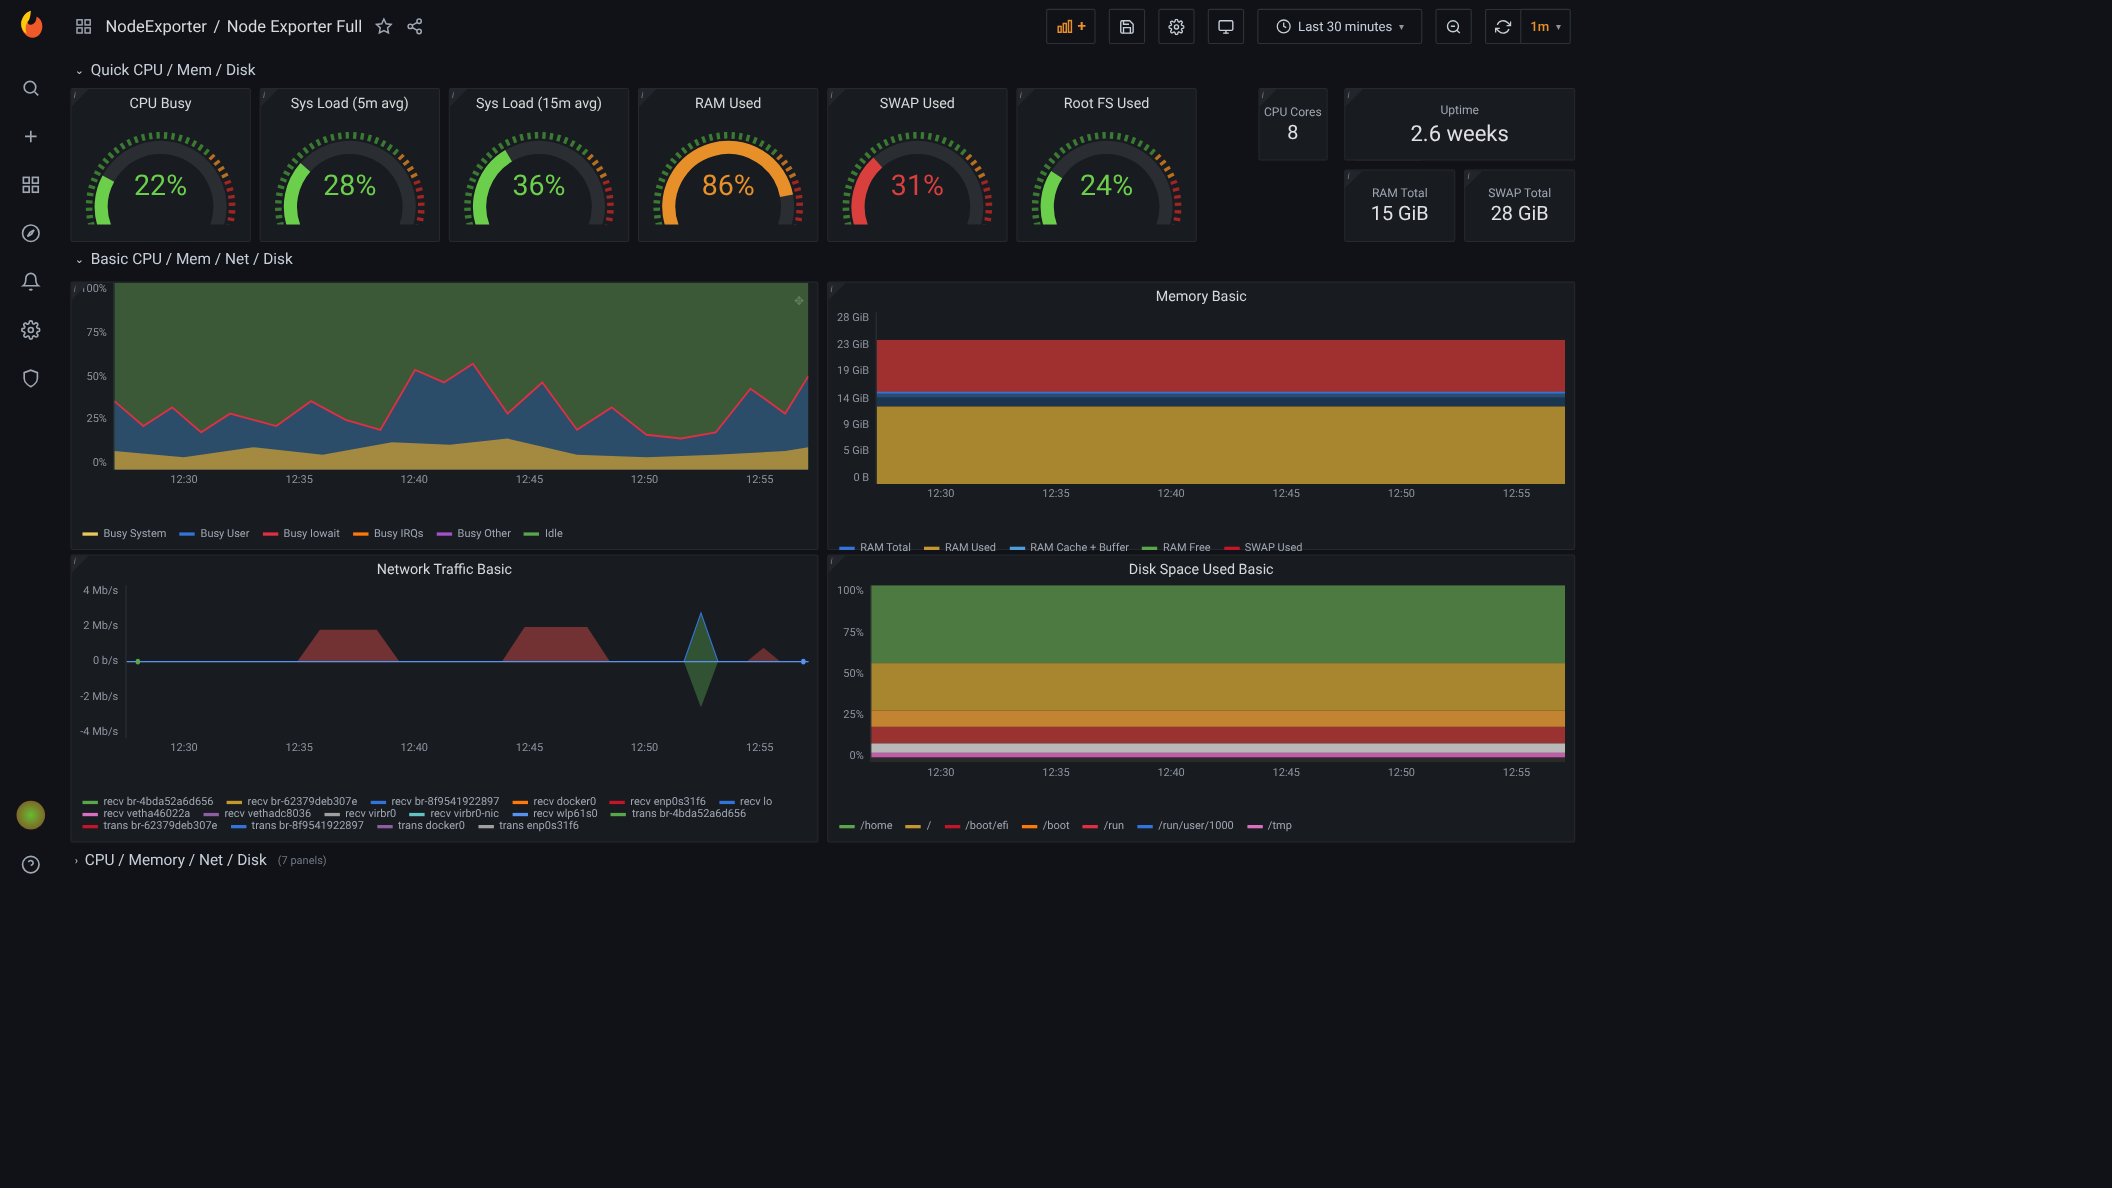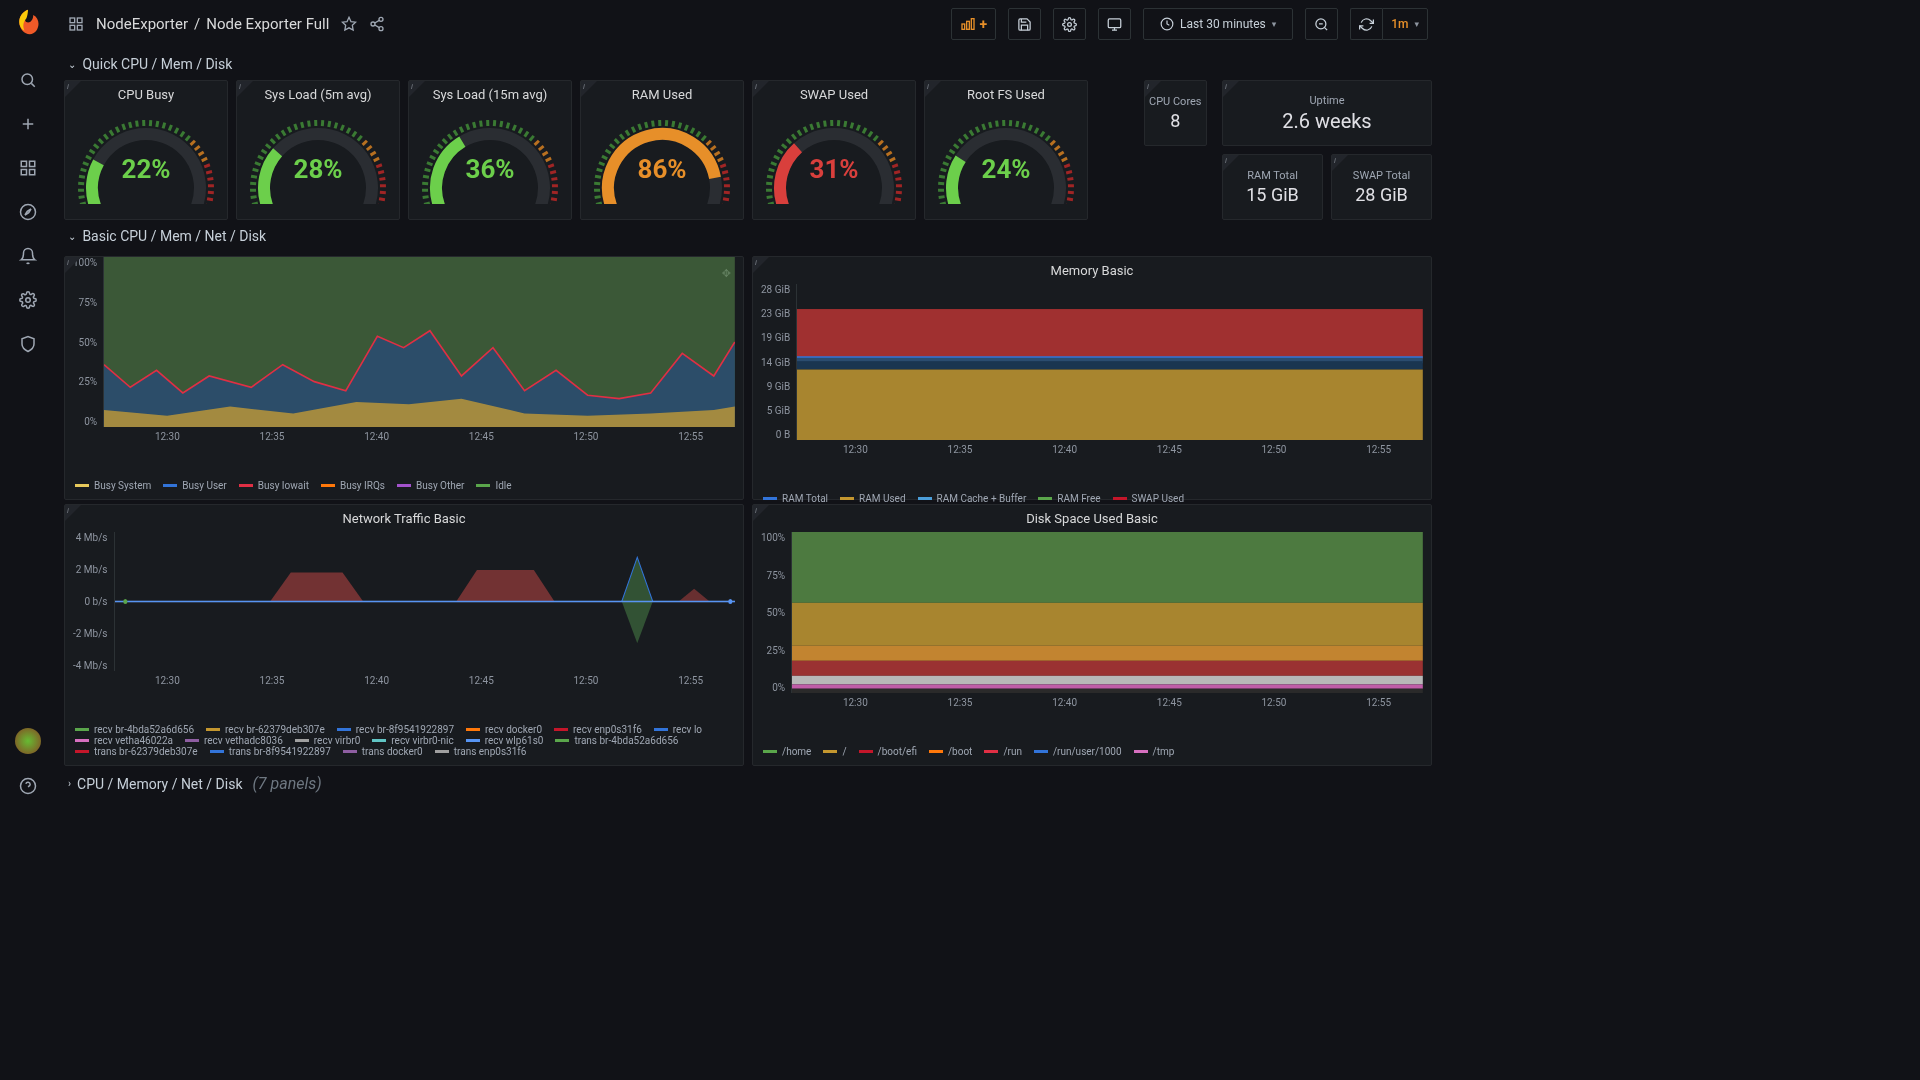--- a/index.html
+++ b/index.html
@@ -17,30 +17,30 @@
 .tb-btn { height: 32px; min-width: 32px; padding: 0 8px; border: 1px solid #2c3235; background: #111217; color: #c7d0d9; border-radius: 2px; display: flex; align-items: center; justify-content: center; cursor: pointer; gap: 6px; font-size: 12px; }
 .tb-btn.addpanel { color:#e78f29;}
 .tb-btn .chev { font-size: 9px; color: #8e95a0;}
 .tb-refresh-group { display:flex; }
 .tb-refresh-group .tb-btn:first-child{ border-top-right-radius:0;border-bottom-right-radius:0;border-right:none;}
 .tb-refresh-group .tb-btn:last-child{ border-top-left-radius:0;border-bottom-left-radius:0;}
 .interval{ color:#e78f29; font-weight:500;}
 .content { flex: 1; overflow: auto; padding: 0 8px 8px 8px; }
 .row-header { display: flex; align-items: center; gap: 6px; font-size: 14px; color: #c7d0d9; padding: 8px 4px; cursor: pointer; }
 .row-header .chev { font-size: 10px; }
-.row-header .count { color: #6e7781; font-size: 16px; font-style: italic; margin-left: 4px;}
+.row-header .count { color: #6e7781; font-size: 10px; margin-left: 4px;}
 .quick-row { display: flex; gap: 8px; }
 .panel { background: #181b1f; border: 1px solid #25282c; border-radius: 2px; position: relative; }
 .panel-corner { position:absolute; top:0; left:0; width:0;height:0; border-top:16px solid #22252b; border-right:16px solid transparent; }
 .panel-corner::after{ content:"i"; position:absolute; top:-15px; left:2px; font-size:8px; color:#7a7f87; font-style:italic;}
 .gauge-panel { flex: 1; height: 140px; display: flex; flex-direction: column; }
 .panel-title { text-align: center; padding: 6px 0 0; font-size: 13px; color: #d8d9da; }
 .gauge-wrap { flex: 1; display: flex; align-items: center; justify-content: center; position: relative; }
 .gauge-svg { width: 140px; height: 86px; }
-.gauge-val { position: absolute; top:52px; font-size: 26px; font-weight: 700; }
+.gauge-val { position: absolute; top:52px; font-size: 26px; font-weight: 400; }
 .stat-col { width: 120px; display: flex; flex-direction: row; gap: 24px; padding-left: 48px; }
 .stat-panel { height: 66px; display: flex; flex-direction: column; align-items: center; justify-content: center; }
 .stat-title { font-size: 11px; color: #9fa7b3; white-space:nowrap; overflow:hidden; text-overflow:ellipsis; max-width:100%; padding:0 4px;}
 .stat-value { font-size: 18px; color: #e0e0e5; margin-top: 2px; }
 .uptime-panel { width: 210px; height: 66px; display:flex; flex-direction:column; align-items:center; justify-content:center; }
 .basic-row { display: flex; gap: 8px; margin-top: 4px; }
 .chart-panel { flex: 1; height: 244px; display: flex; flex-direction: column; }
 .chart-panel.tall { height: 262px;}
 .chart-title { text-align: center; padding: 6px 0; font-size: 13px; color: #d8d9da; }
 .chart-body { flex: 1; display: flex; padding: 0 8px; }

